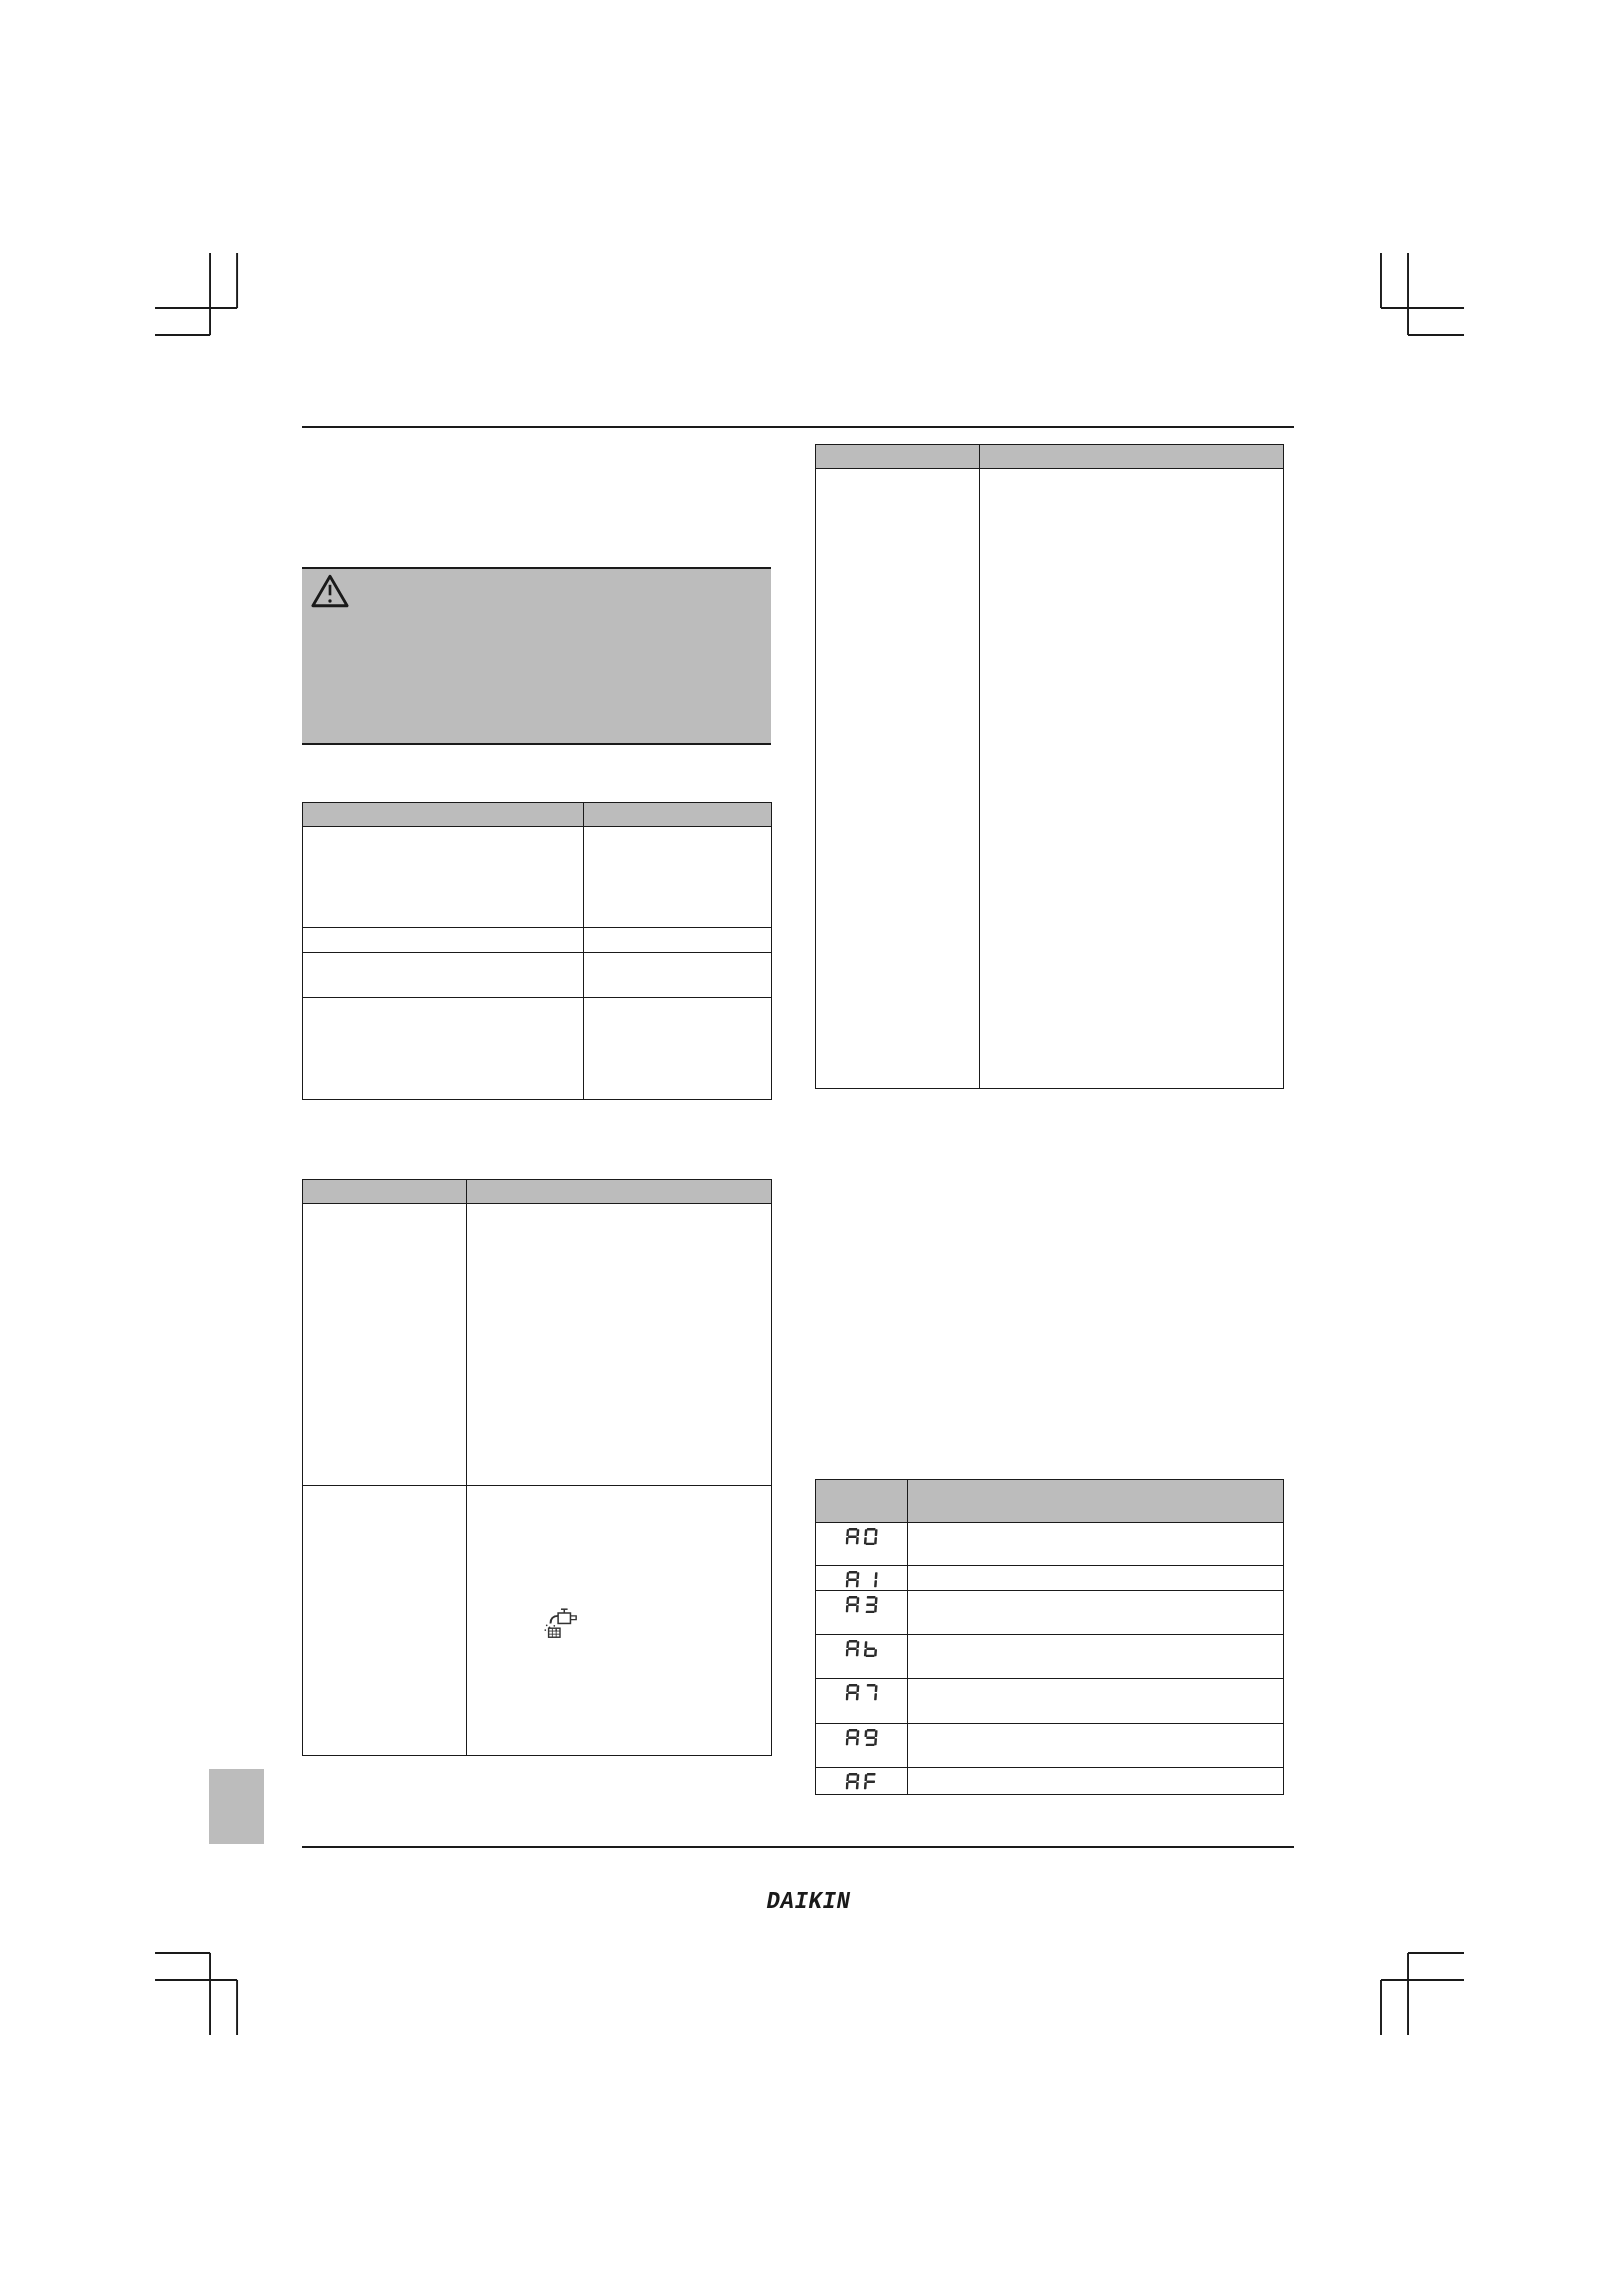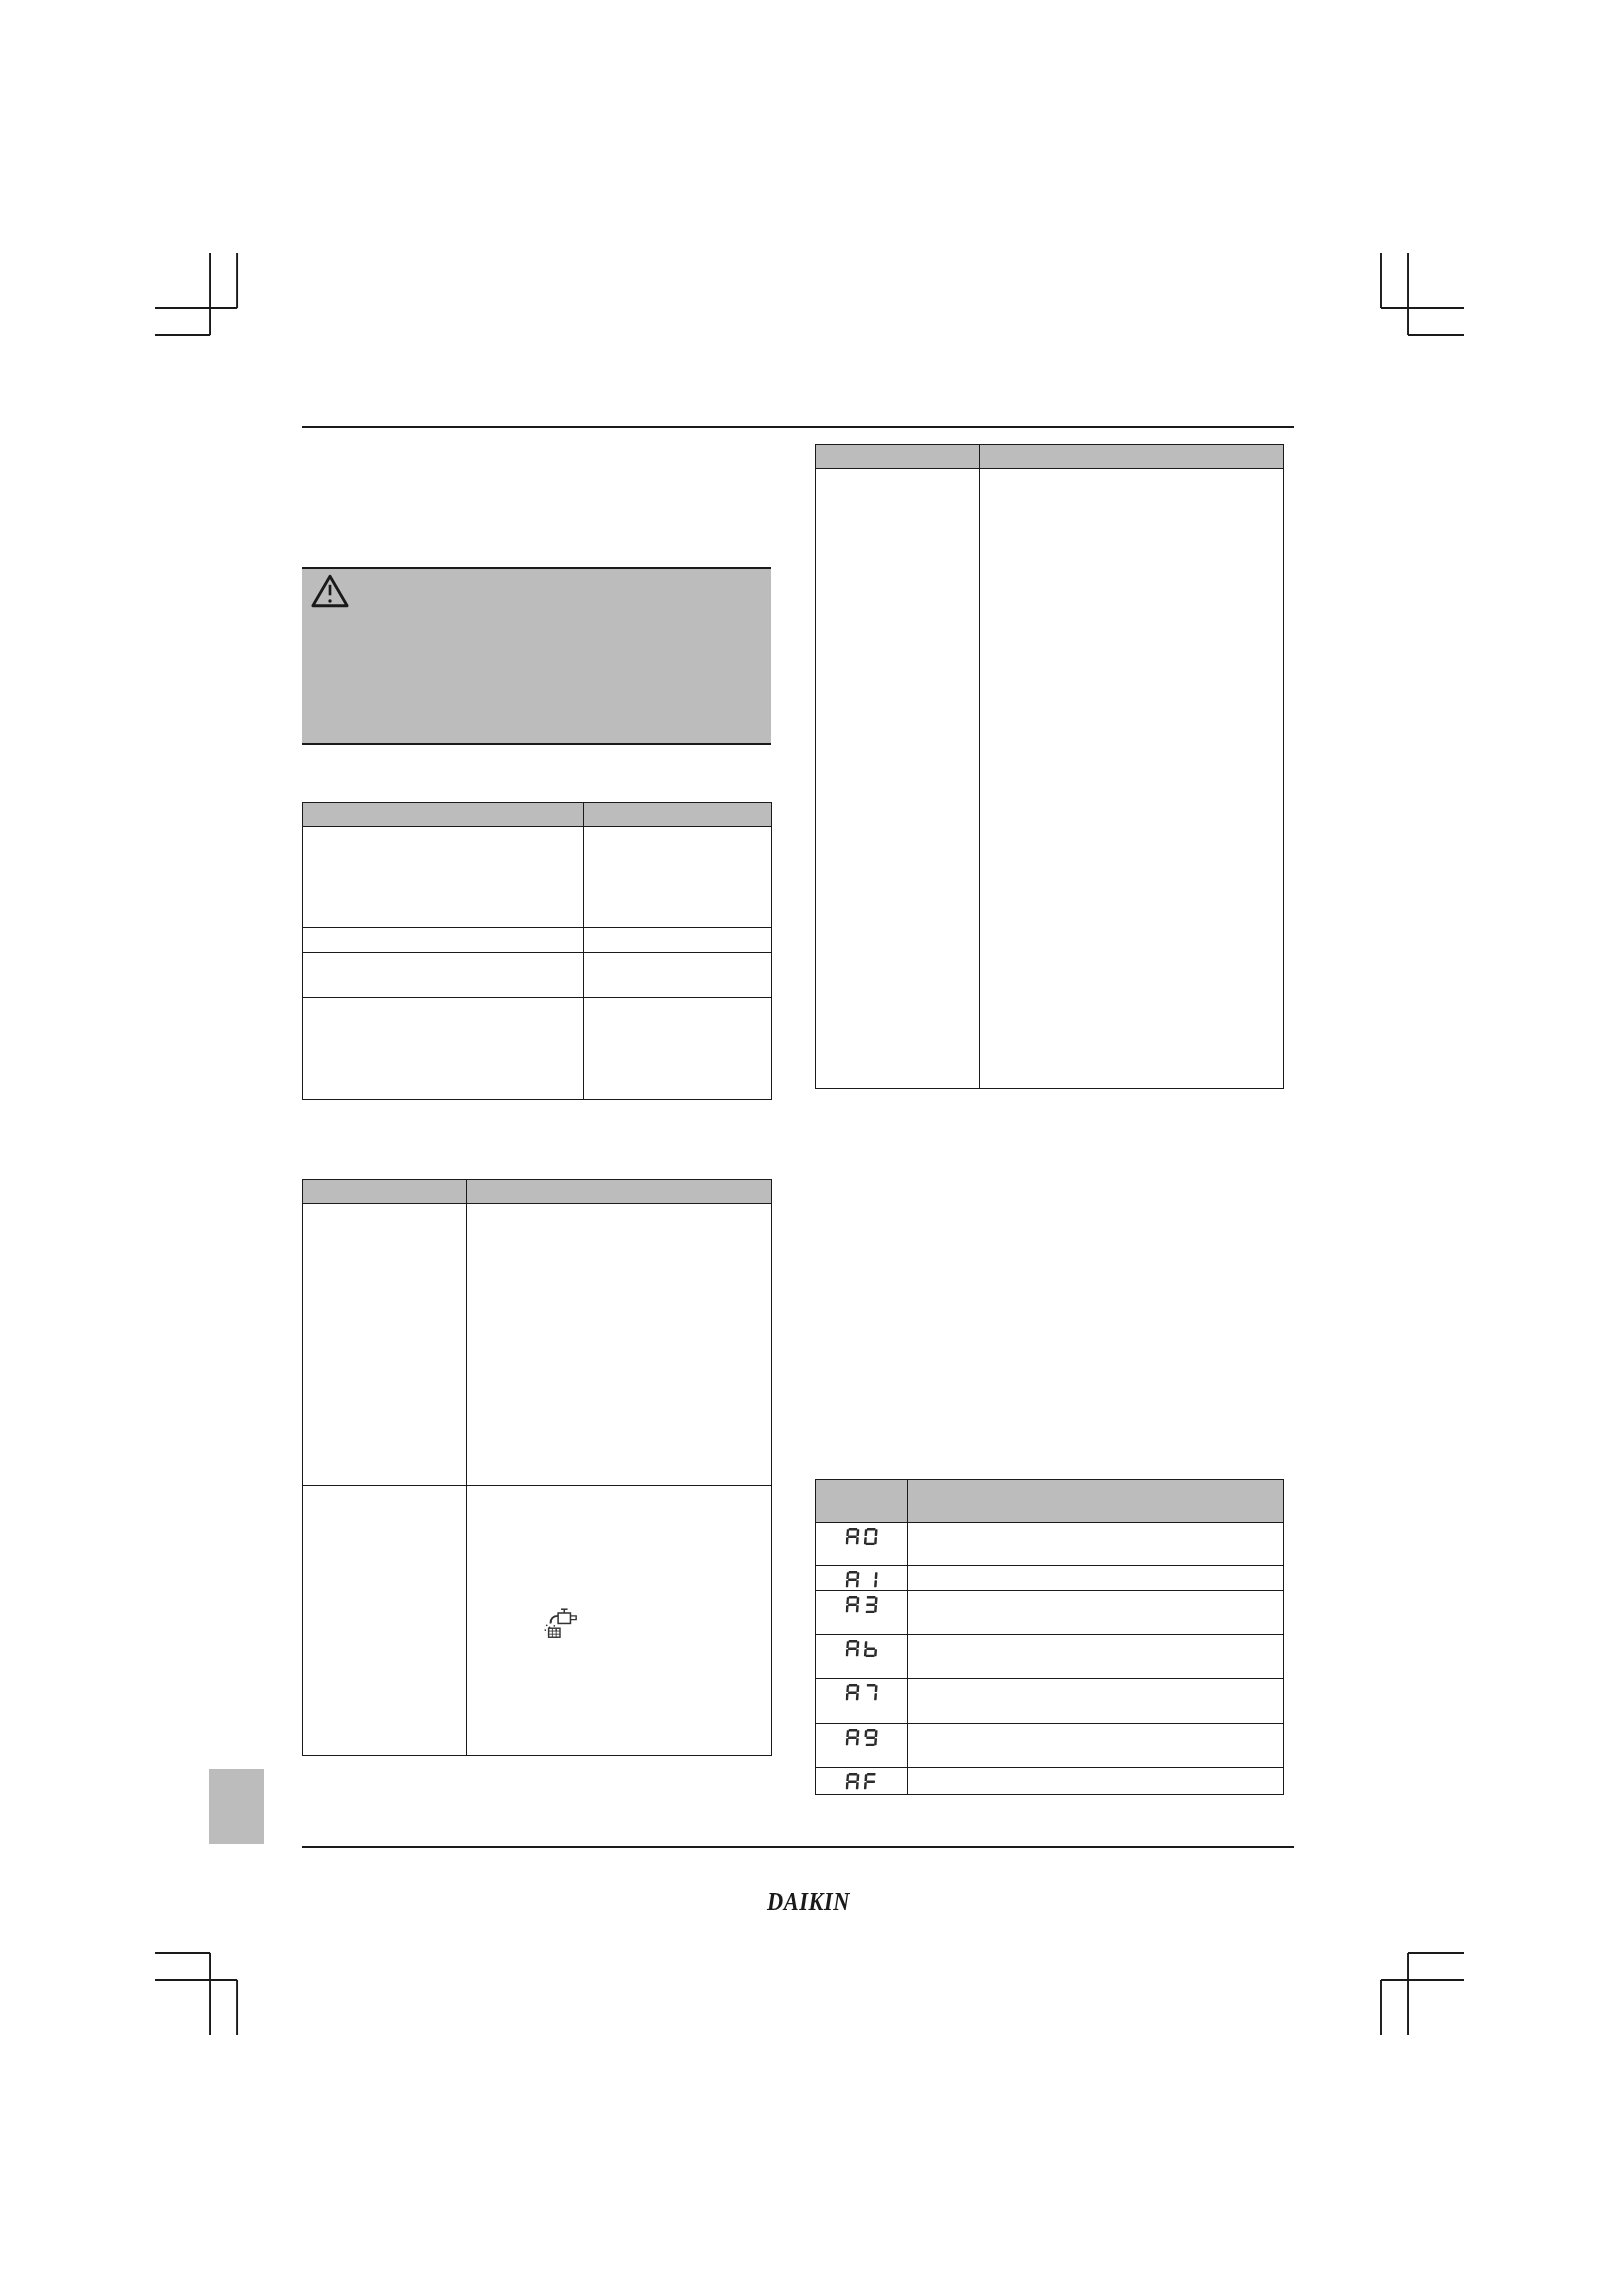--- a/index.html
+++ b/index.html
@@ -6,21 +6,21 @@
     --line:#1a1a1a;
     --header-fill:#bcbcbc;
     --warning-fill:#bcbcbc;
     --tab-fill:#bcbcbc;
     --seg:#2b2b2b;
     --page-bg:#ffffff;
   }
   html,body{margin:0;padding:0;background:#fff;}
   .page{
     position:relative;width:1466px;height:2287px;background:var(--page-bg);
-    font-family:Liberation Serif, serif;overflow:hidden;
+    font-family:Liberation Mono, monospace;overflow:hidden;
   }
   svg.crop{position:absolute;}
   svg.crop line{stroke:var(--line);stroke-width:2;}
   .rule{position:absolute;height:1.9px;background:var(--line);}
   .warning-box{
     position:absolute;left:302px;top:567px;width:469px;height:178px;
     background:var(--warning-fill);
     border-top:2.9px solid var(--line);border-bottom:2.9px solid var(--line);
     box-sizing:border-box;
   }

